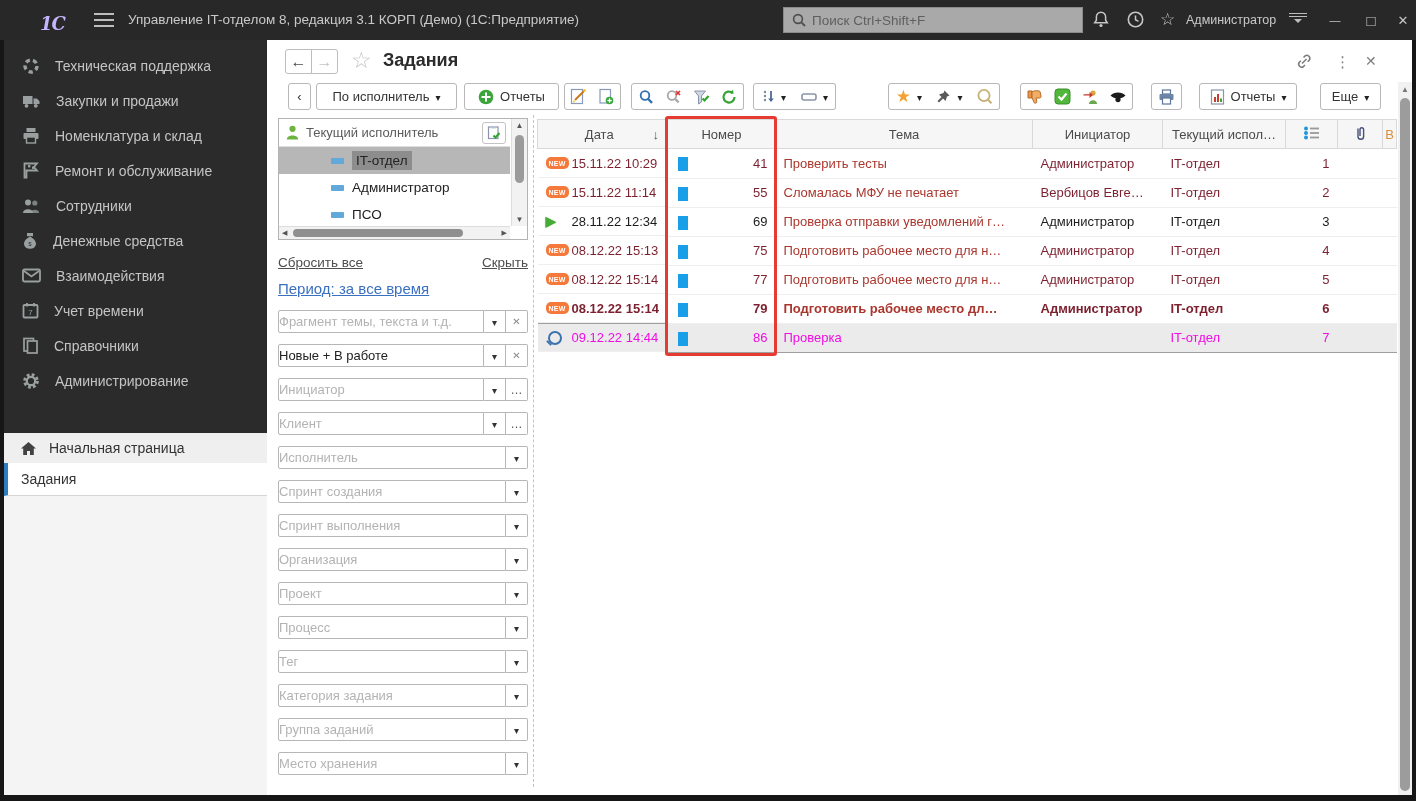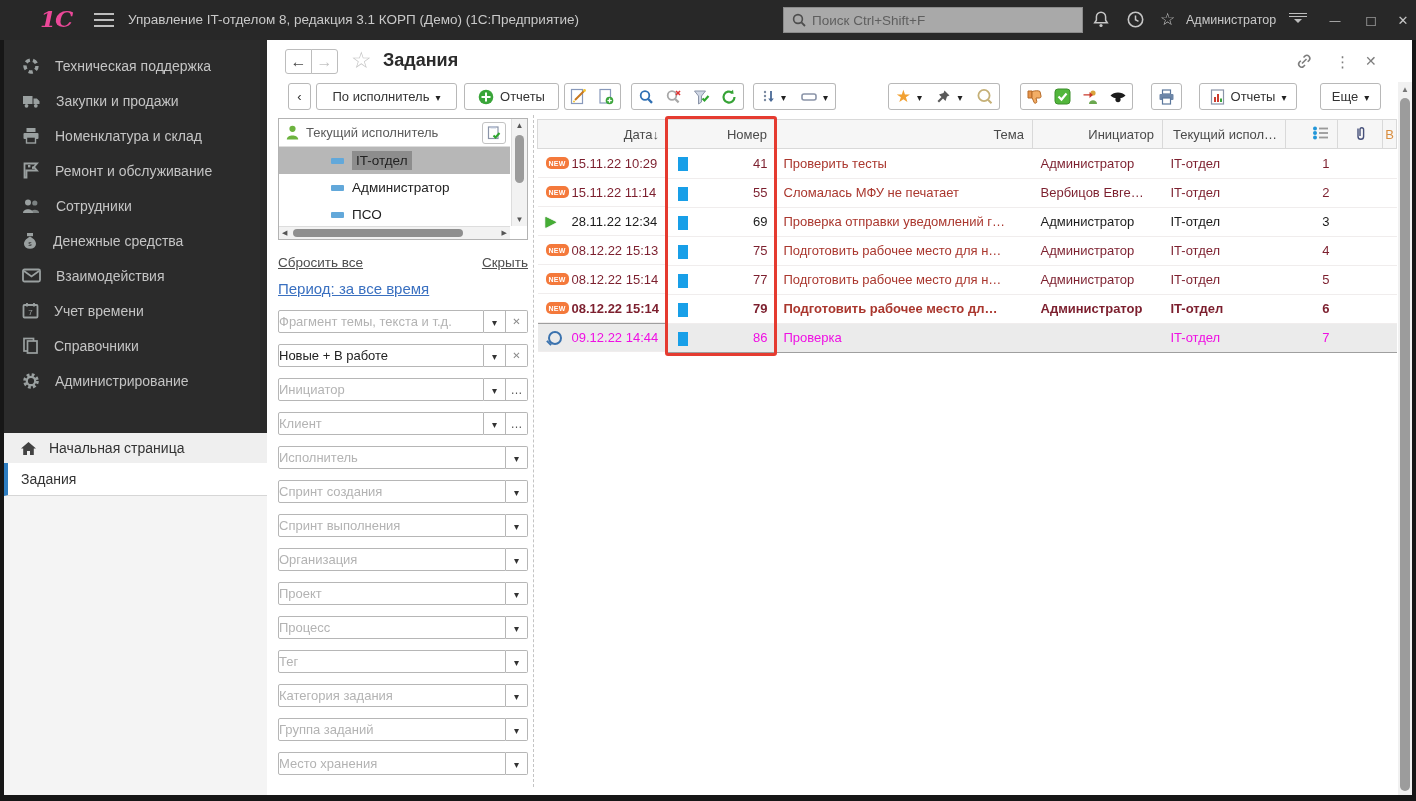--- a/index.html
+++ b/index.html
@@ -2,21 +2,21 @@
 <html><head>
 <meta charset="utf-8">
 <style>
   *{box-sizing:border-box;margin:0;padding:0}
   body{font-family:"Liberation Sans",sans-serif;background:#555;-webkit-font-smoothing:antialiased}
   .root{position:relative;width:1416px;height:801px;background:#161616;overflow:hidden}
 
   
   .titlebar{position:absolute;left:0;top:0;width:100%;height:40px;background:#282828}
   .tb-abs{position:absolute;display:flex;align-items:center}
-  .logo{left:40px;top:5px;color:#ec4899;font-family:"DejaVu Serif",serif;font-style:italic;font-weight:bold;font-size:23px;letter-spacing:-1px}
+  .logo{left:40px;top:13px;color:#c4b5fd;font-family:"DejaVu Serif",serif;font-style:italic;font-weight:bold;font-size:18px;letter-spacing:-1px}
   .hamburger{left:94px;top:13px;width:20px;height:14px;flex-direction:column;justify-content:space-between}
   .hamburger i{display:block;width:20px;height:2px;background:#bdbdbd}
   .app-title{left:128px;top:12px;color:#c9c9c9;font-size:13.5px;white-space:nowrap}
   .searchbox{left:783px;top:7px;width:300px;height:26px;background:#a9a9a9;border:1px solid #8b8b8b;display:flex;align-items:center;padding:0 8px;gap:6px}
   .searchbox input{flex:1;background:transparent;border:none;outline:none;color:#4f4f4f;font-size:13.5px}
   .searchbox input::placeholder{color:#5f5f5f}
   .tb-icon{color:#c6c6c6}
   .user-name{left:1186px;top:13px;color:#c9c9c9;font-size:12.5px}
   .winctl{width:26px;height:18px;justify-content:center;color:#c6c6c6;font-size:13px;cursor:pointer}
   .i-min::before{content:"—";font-size:11px}
@@ -90,21 +90,21 @@
   .f-row input::placeholder{color:#b3b3b3}
   .f-btn{width:22px;height:23px;border:1px solid #b6b6b6;border-left:none;background:#fff;display:flex;align-items:center;justify-content:center;cursor:pointer;color:#444;font-size:11px}
   .f-btn:last-child{border-radius:0 2px 2px 0}
   .f-btn .caret::before{color:#333}
   .i-clear::before{content:"✕";font-size:10px;color:#8a8a8a}
   .i-ell::before{content:"…";font-size:12px;color:#555;line-height:0}
 
   
   .grid-wrap{position:absolute;left:270px;top:4px;width:859px}
   table.grid{border-collapse:collapse;table-layout:fixed;width:859px;font-size:13px}
-  .grid thead th{background:#f6f6f6;border:1px solid #d9d9d9;height:29px;font-weight:normal;color:#4a4a4a;text-align:right;padding:0 8px;white-space:nowrap;overflow:hidden}
+  .grid thead th{background:#f6f6f6;border:1px solid #d9d9d9;height:29px;font-weight:normal;color:#4a4a4a;text-align:center;padding:0 8px;white-space:nowrap;overflow:hidden}
   .grid tbody td{height:29px;border-bottom:1px solid #f0eded;white-space:nowrap;overflow:hidden;padding:0 8px;background:#fff}
   .grid td.c-date{display:flex;align-items:center;border-bottom:1px solid #f0eded}
   .sort-arrow{float:right;color:#555}
   tr[data-rowstyle="overdue"]{color:#7c1f2e}
   tr[data-rowstyle="normal"]{color:#1c1c1c}
   tr[data-rowstyle="overdue-bold"]{color:#7c1f2e;font-weight:bold}
   tr[data-rowstyle="selected"]{color:#ef0fe3}
   tr[data-rowstyle="selected"] td{background:#ebebeb;border-top:1px solid #9f9f9f;border-bottom:1px solid #9f9f9f}
   td.c-topic{color:#aa372e;padding-left:24px}
   tr[data-rowstyle="selected"] td.c-topic{color:#ef0fe3}

